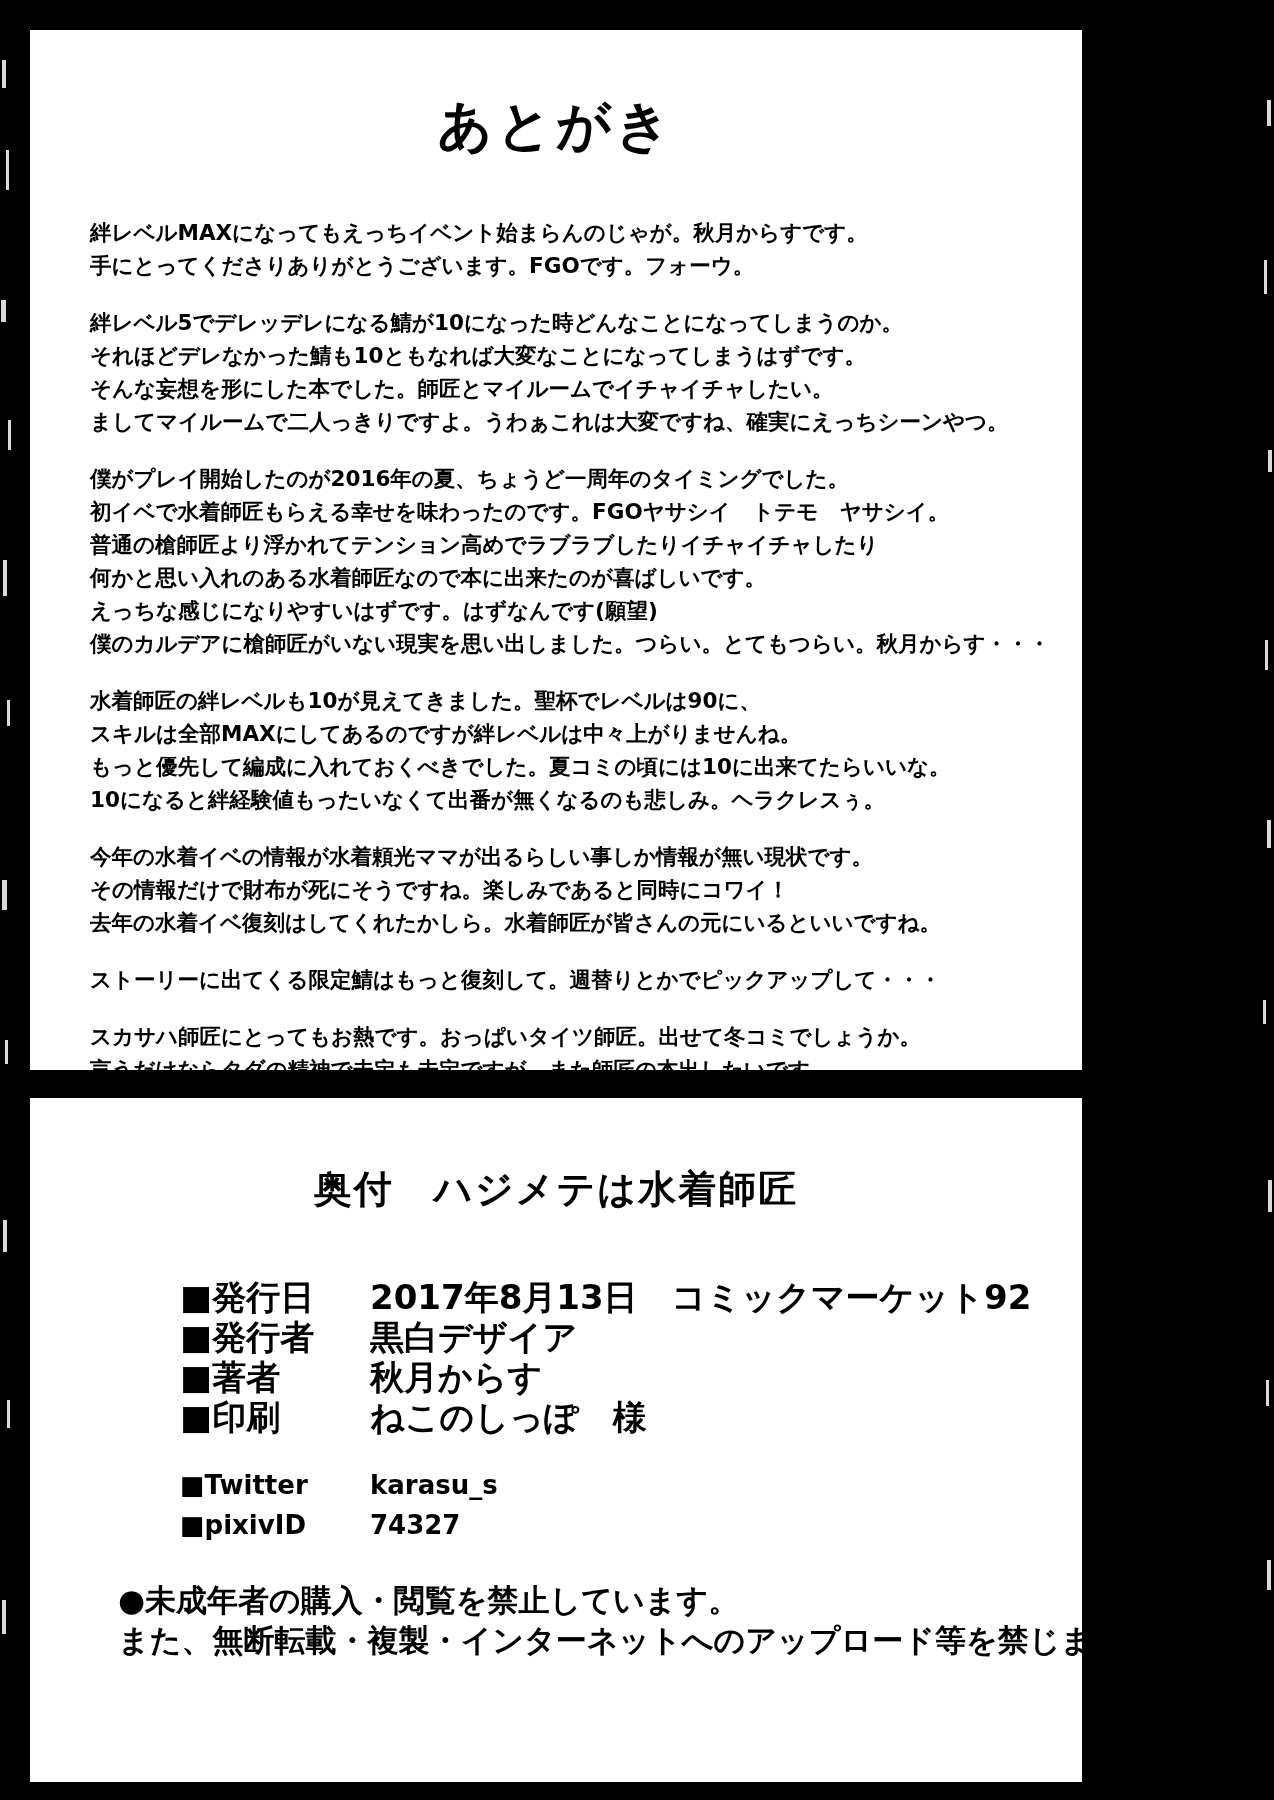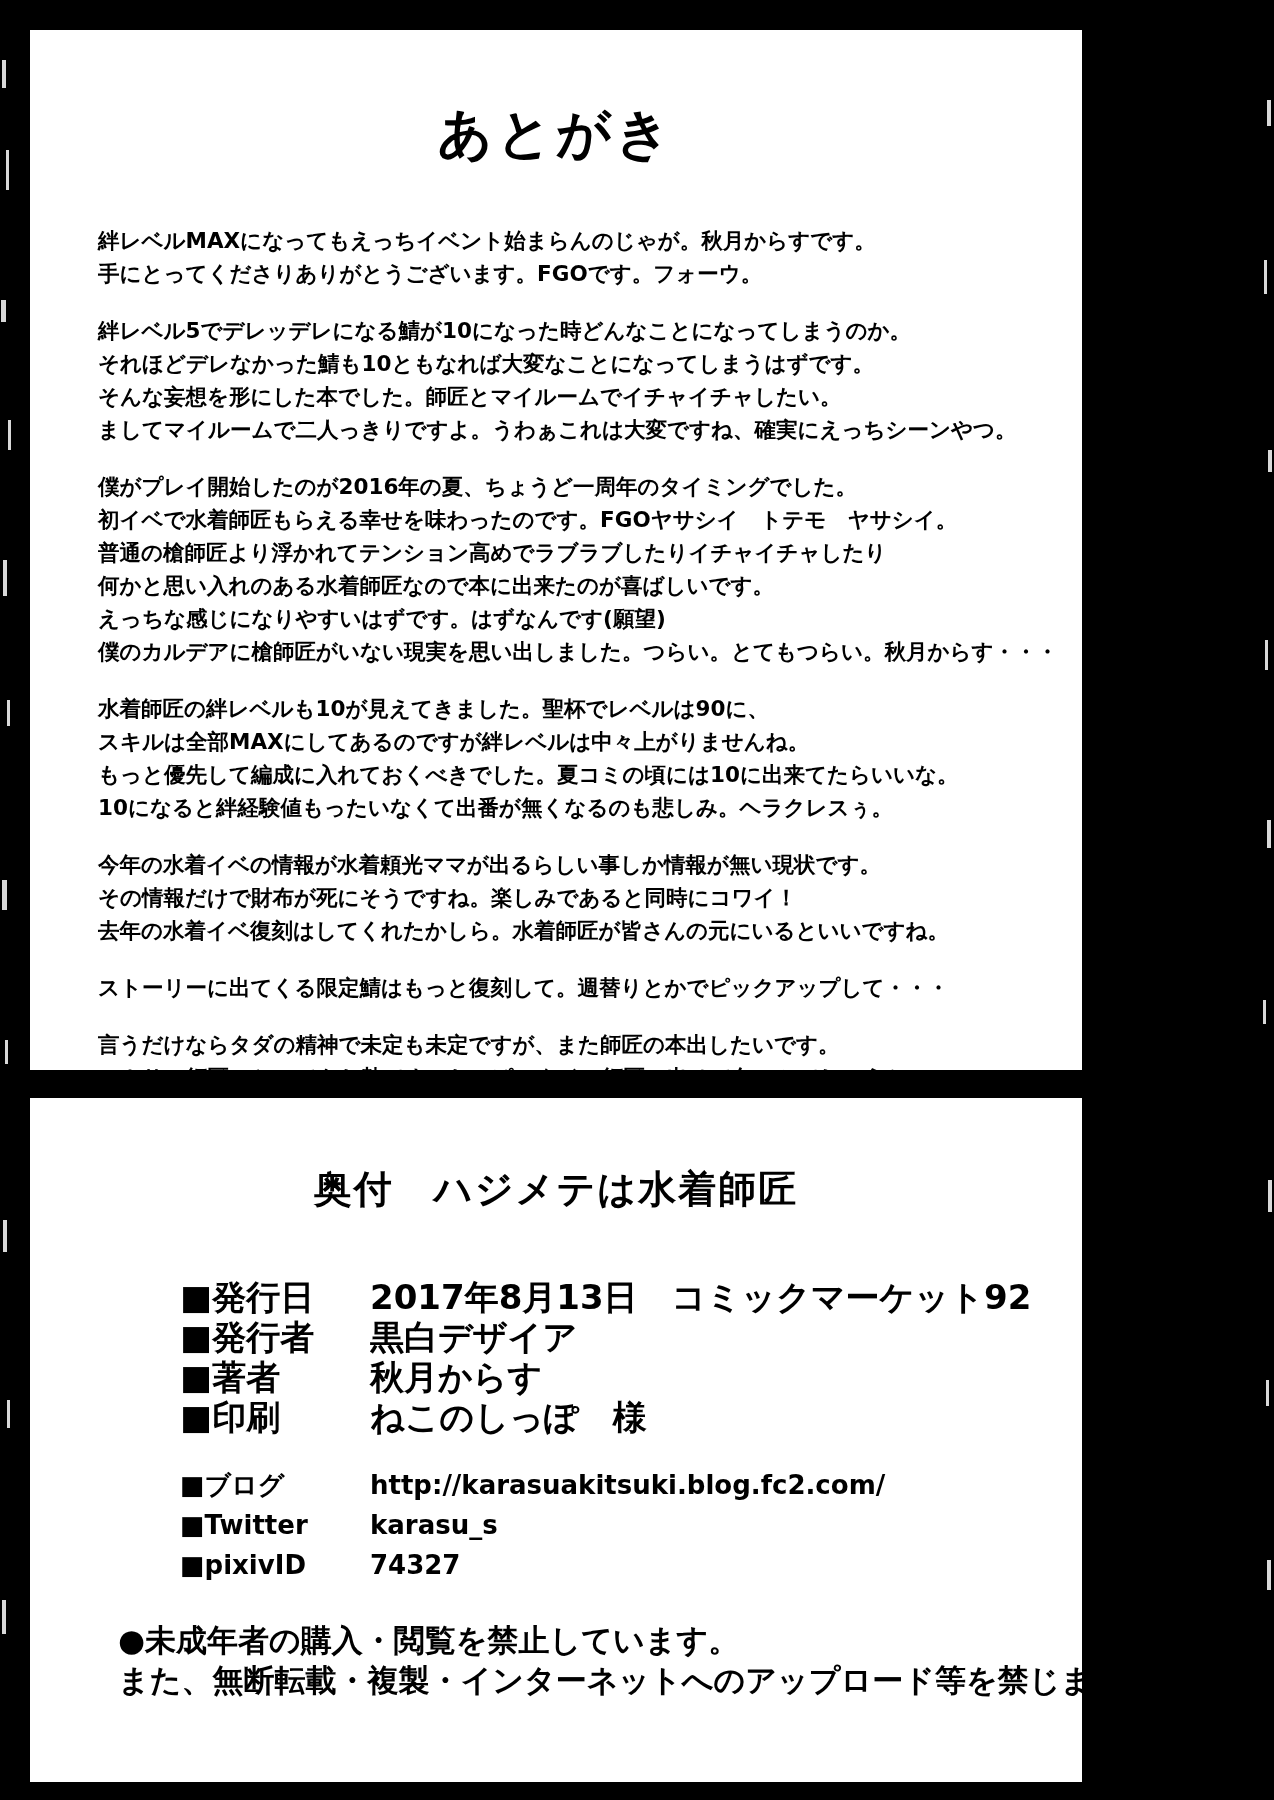--- a/index.html
+++ b/index.html
@@ -26,21 +26,21 @@
     position: absolute;
     background: #ffffff;
     color: #000000;
     box-sizing: border-box;
   }
   .panel-afterword {
     left: 30px;
     top: 30px;
     width: 1052px;
     height: 1040px;
-    padding: 16px;
+    padding: 8px;
   }
   .panel-colophon {
     left: 30px;
     top: 1098px;
     width: 1052px;
     height: 684px;
   }
   
   .afterword-title {
     text-align: center;
@@ -192,22 +192,22 @@
         <span class="line">今年の水着イベの情報が水着頼光ママが出るらしい事しか情報が無い現状です。</span>
         <span class="line">その情報だけで財布が死にそうですね。楽しみであると同時にコワイ！</span>
         <span class="line">去年の水着イベ復刻はしてくれたかしら。水着師匠が皆さんの元にいるといいですね。</span>
       </p>
 
       <p class="para">
         <span class="line">ストーリーに出てくる限定鯖はもっと復刻して。週替りとかでピックアップして・・・</span>
       </p>
 
       <p class="para">
+        <span class="line">スカサハ師匠にとってもお熱です。おっぱいタイツ師匠。出せて冬コミでしょうか。</span>
         <span class="line">言うだけならタダの精神で未定も未定ですが、また師匠の本出したいです。</span>
-        <span class="line">スカサハ師匠にとってもお熱です。おっぱいタイツ師匠。出せて冬コミでしょうか。</span>
         <span class="line">どこかでライダーさんことメドゥーサさんの本も出したいです。SNからの思い入れ。</span>
         <span class="line">後は下乳上と上乳上で3Pする本とか。描けるうちに色々出せたらいいですね。</span>
         <span class="line">まだFGOで本出したいのでチェックしていただけると嬉しいです。</span>
       </p>
 
       <p class="para">
         <span class="line">水着師匠でシコりたくなった時に思い出してもらえるような本であったら幸いです。</span>
         <span class="line">えっち本である以上は繰り返し使われる本でありたいですね。</span>
         <span class="line">それではまたどこかで</span>
       </p>
@@ -233,24 +233,20 @@
         <span class="cvalue">秋月からす</span>
       </div>
       <div class="crow">
         <span class="clabel"><span>■</span><span>印刷</span></span>
         <span class="cvalue">ねこのしっぽ　様</span>
       </div>
     </div>
 
     <div class="colophon-links">
       <div class="crow">
-        <span class="clabel-wide"><span>■</span><span>ブログ</span></span>
-        <a class="cvalue" href="#">http://karasuakitsuki.blog.fc2.com/</a>
-      </div>
-      <div class="crow">
         <span class="clabel-wide"><span>■</span><span>Twitter</span></span>
         <a class="cvalue" href="#">karasu_s</a>
       </div>
       <div class="crow">
         <span class="clabel-wide"><span>■</span><span>pixivID</span></span>
         <a class="cvalue" href="#">74327</a>
       </div>
     </div>
 
     <div class="notice">

